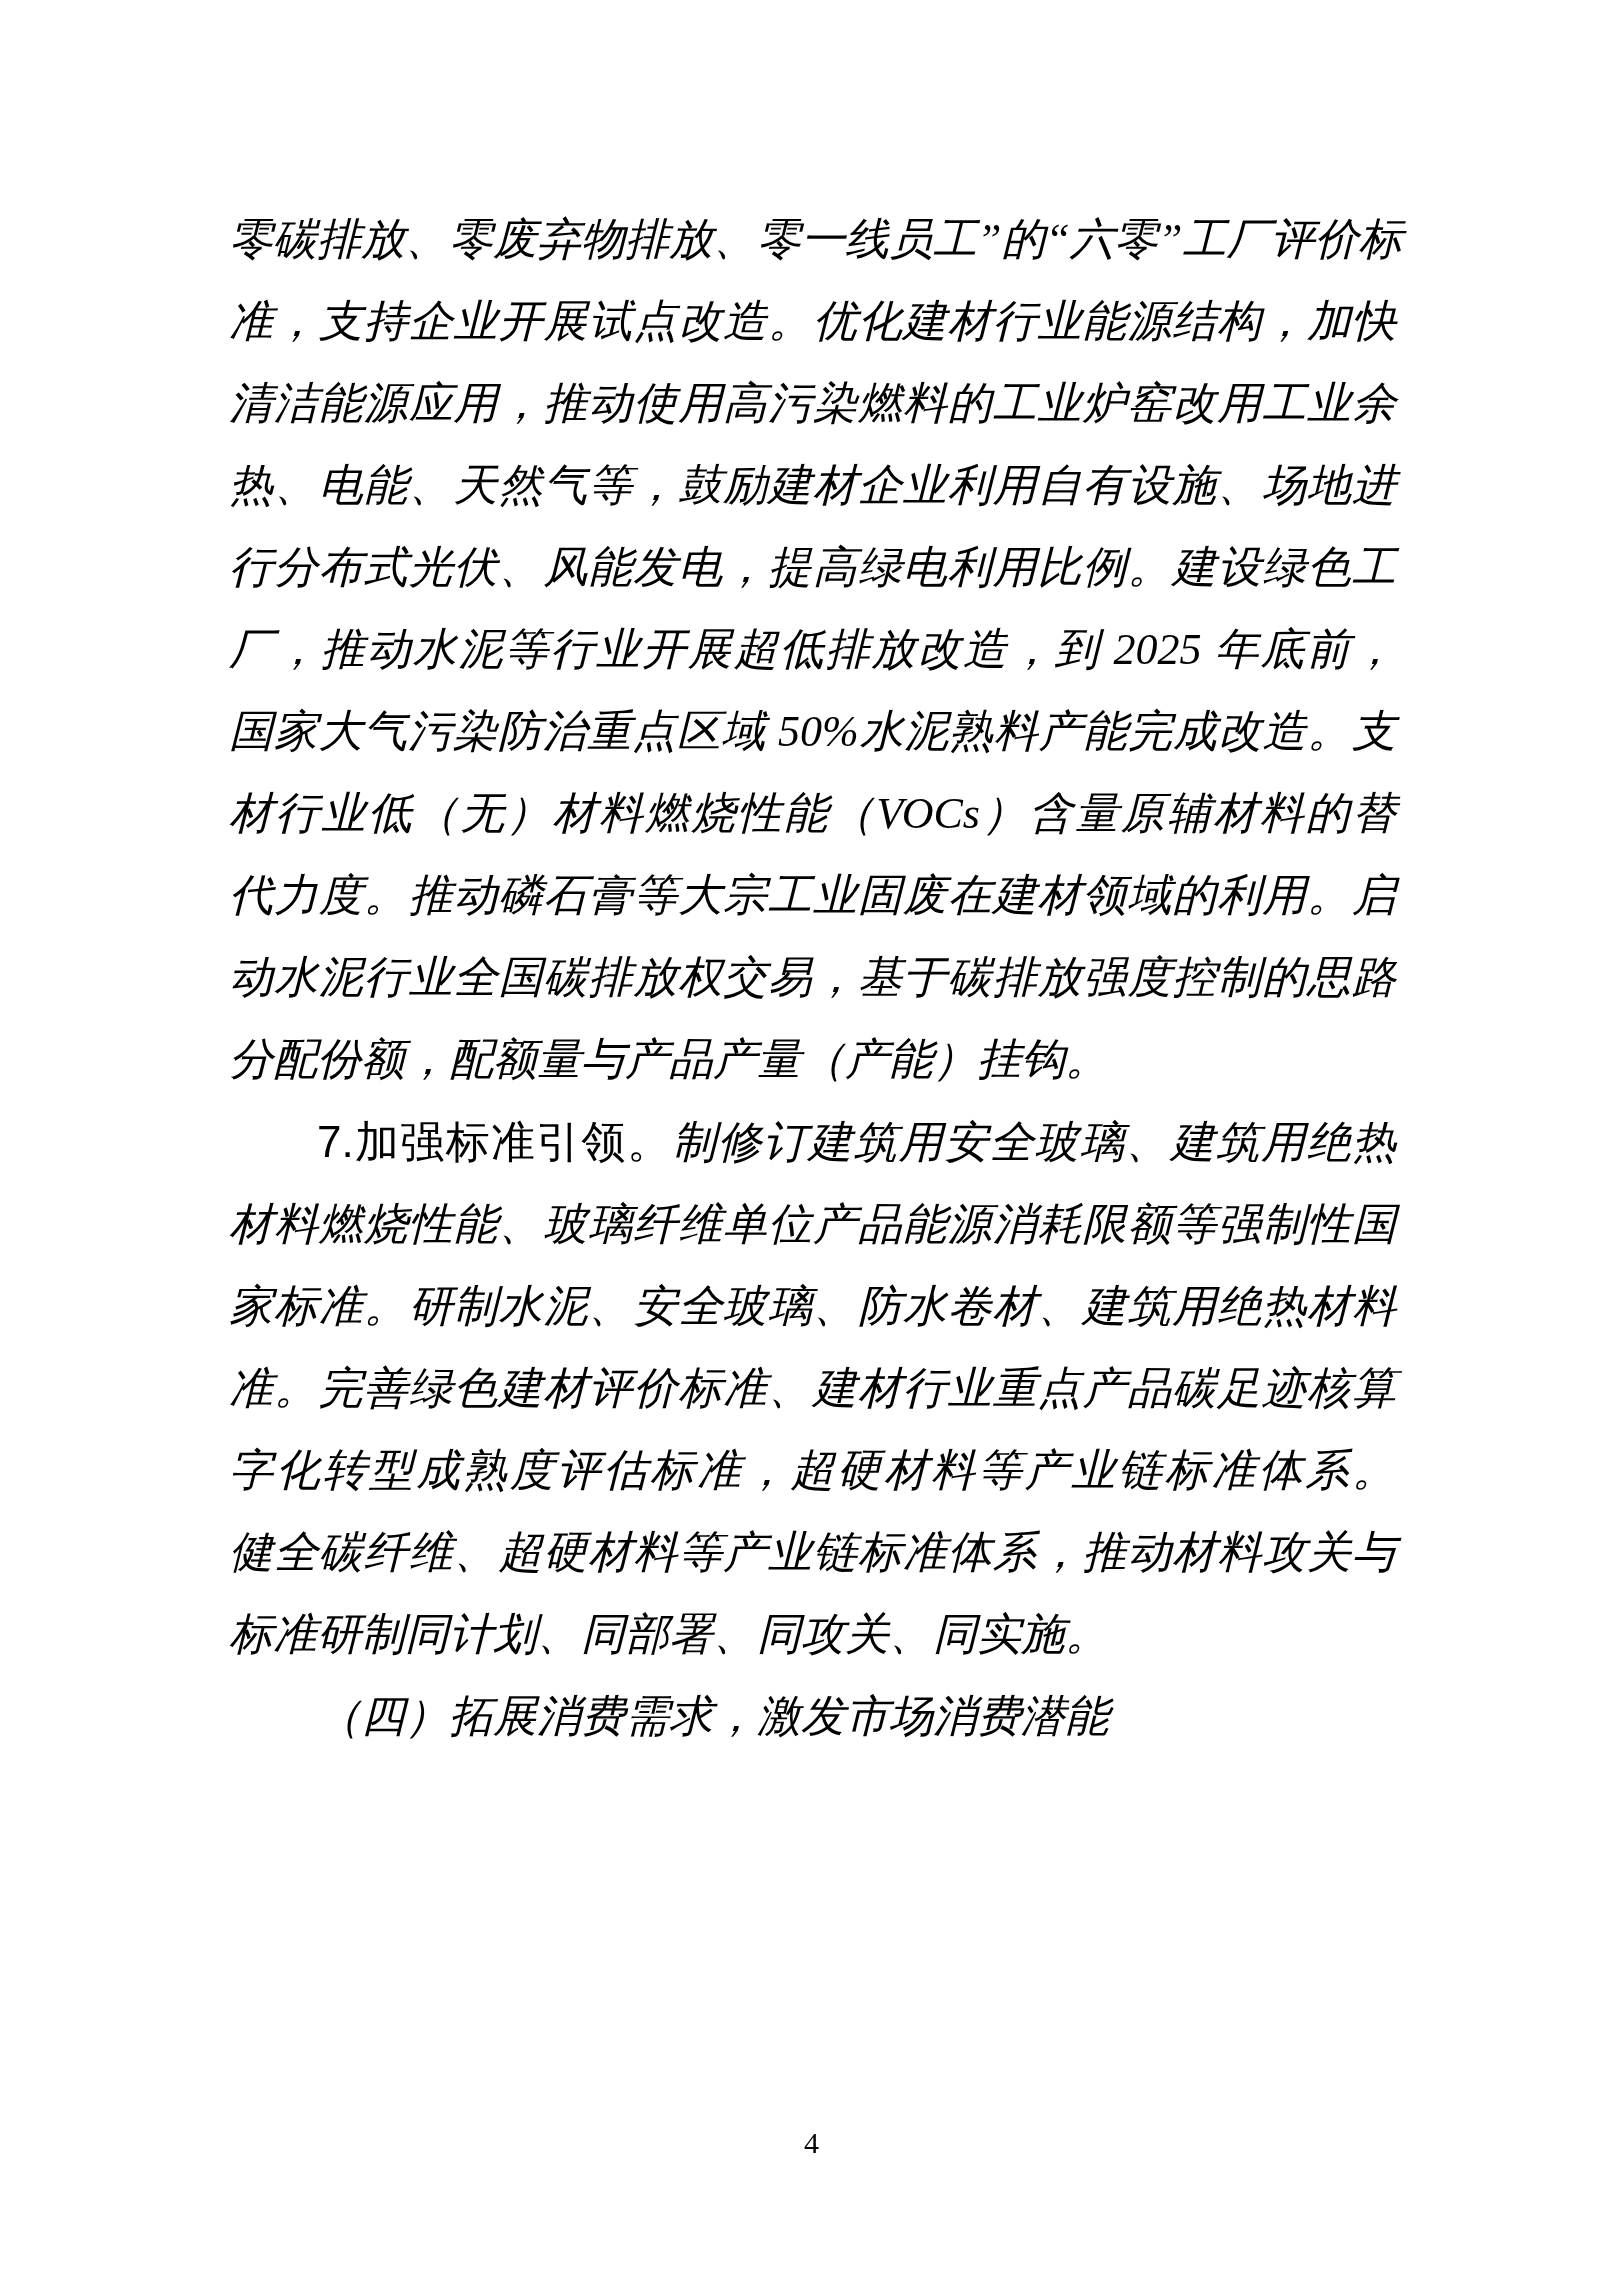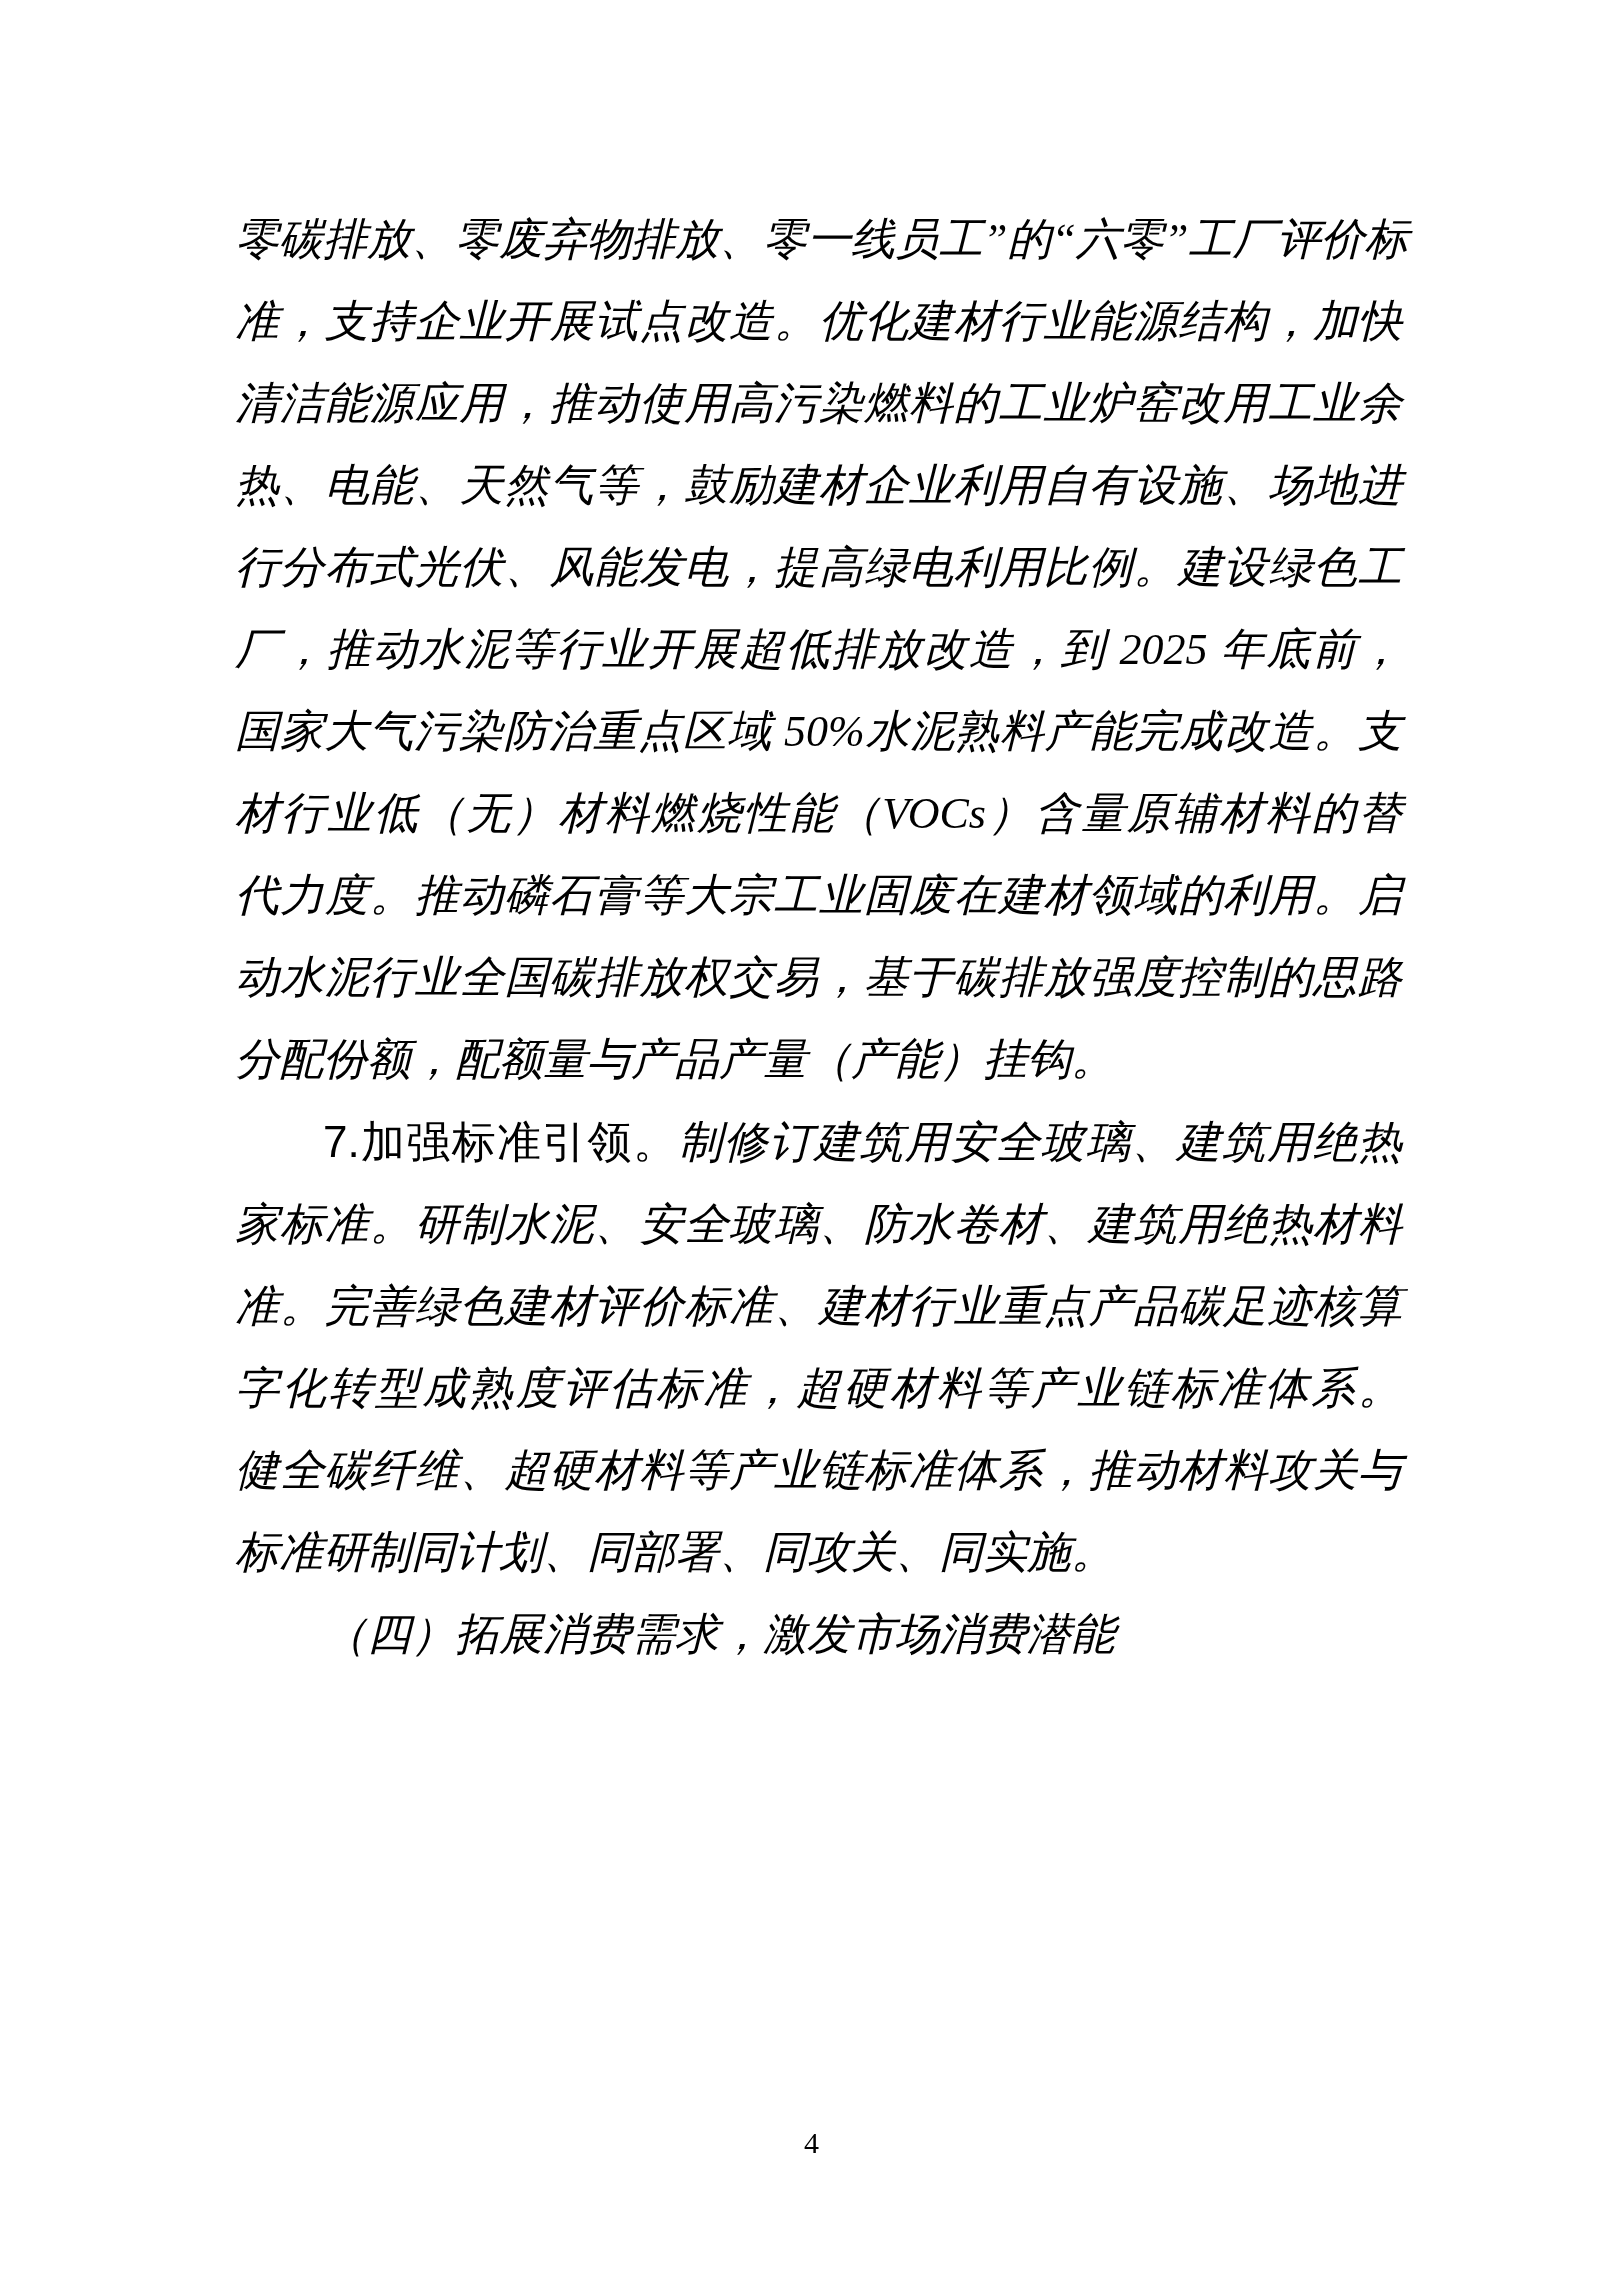--- a/index.html
+++ b/index.html
@@ -7,21 +7,21 @@
     position: relative;
     width: 1623px;
     height: 2295px;
     background: #ffffff;
     overflow: hidden;
     font-family: "Liberation Serif", serif;
     color: #000000;
   }
   .text-block {
     position: absolute;
-    left: 235px;
+    left: 229px;
     top: 199px;
     width: 1167px;
   }
   .line {
     font-size: 44px;
     line-height: 82px;
     font-style: italic;           
     text-align: justify;
     text-align-last: justify;
     text-justify: inter-character;
@@ -66,20 +66,21 @@
     <div class="line"><span>热、电能、天然气等，鼓励建材企业利用自有设施、场地进</span></div>
     <div class="line"><span>行分布式光伏、风能发电，提高绿电利用比例。建设绿色工</span></div>
     <div class="line"><span>厂，推动水泥等行业开展超低排放改造，到 2025 年底前，</span></div>
     <div class="line"><span>国家大气污染防治重点区域 50%水泥熟料产能完成改造。支</span></div>
     <div class="line"><span>材行业低（无）材料燃烧性能（VOCs）含量原辅材料的替</span></div>
     <div class="line"><span>代力度。推动磷石膏等大宗工业固废在建材领域的利用。启</span></div>
     <div class="line"><span>动水泥行业全国碳排放权交易，基于碳排放强度控制的思路</span></div>
     <div class="line short"><span>分配份额，配额量与产品产量（产能）挂钩。</span></div>
 
     <div class="line indent"><span class="lead">7.加强标准引领。</span><span>制修订建筑用安全玻璃、建筑用绝热</span></div>
+    <div class="line"><span>材料燃烧性能、玻璃纤维单位产品能源消耗限额等强制性国</span></div>
     <div class="line"><span>家标准。研制水泥、安全玻璃、防水卷材、建筑用绝热材料</span></div>
     <div class="line"><span>准。完善绿色建材评价标准、建材行业重点产品碳足迹核算</span></div>
     <div class="line"><span>字化转型成熟度评估标准，超硬材料等产业链标准体系。</span></div>
     <div class="line"><span>健全碳纤维、超硬材料等产业链标准体系，推动材料攻关与</span></div>
     <div class="line short"><span>标准研制同计划、同部署、同攻关、同实施。</span></div>
 
     <div class="line short indent section-heading"><span>（四）拓展消费需求，激发市场消费潜能</span></div>
 
 
   </div>

